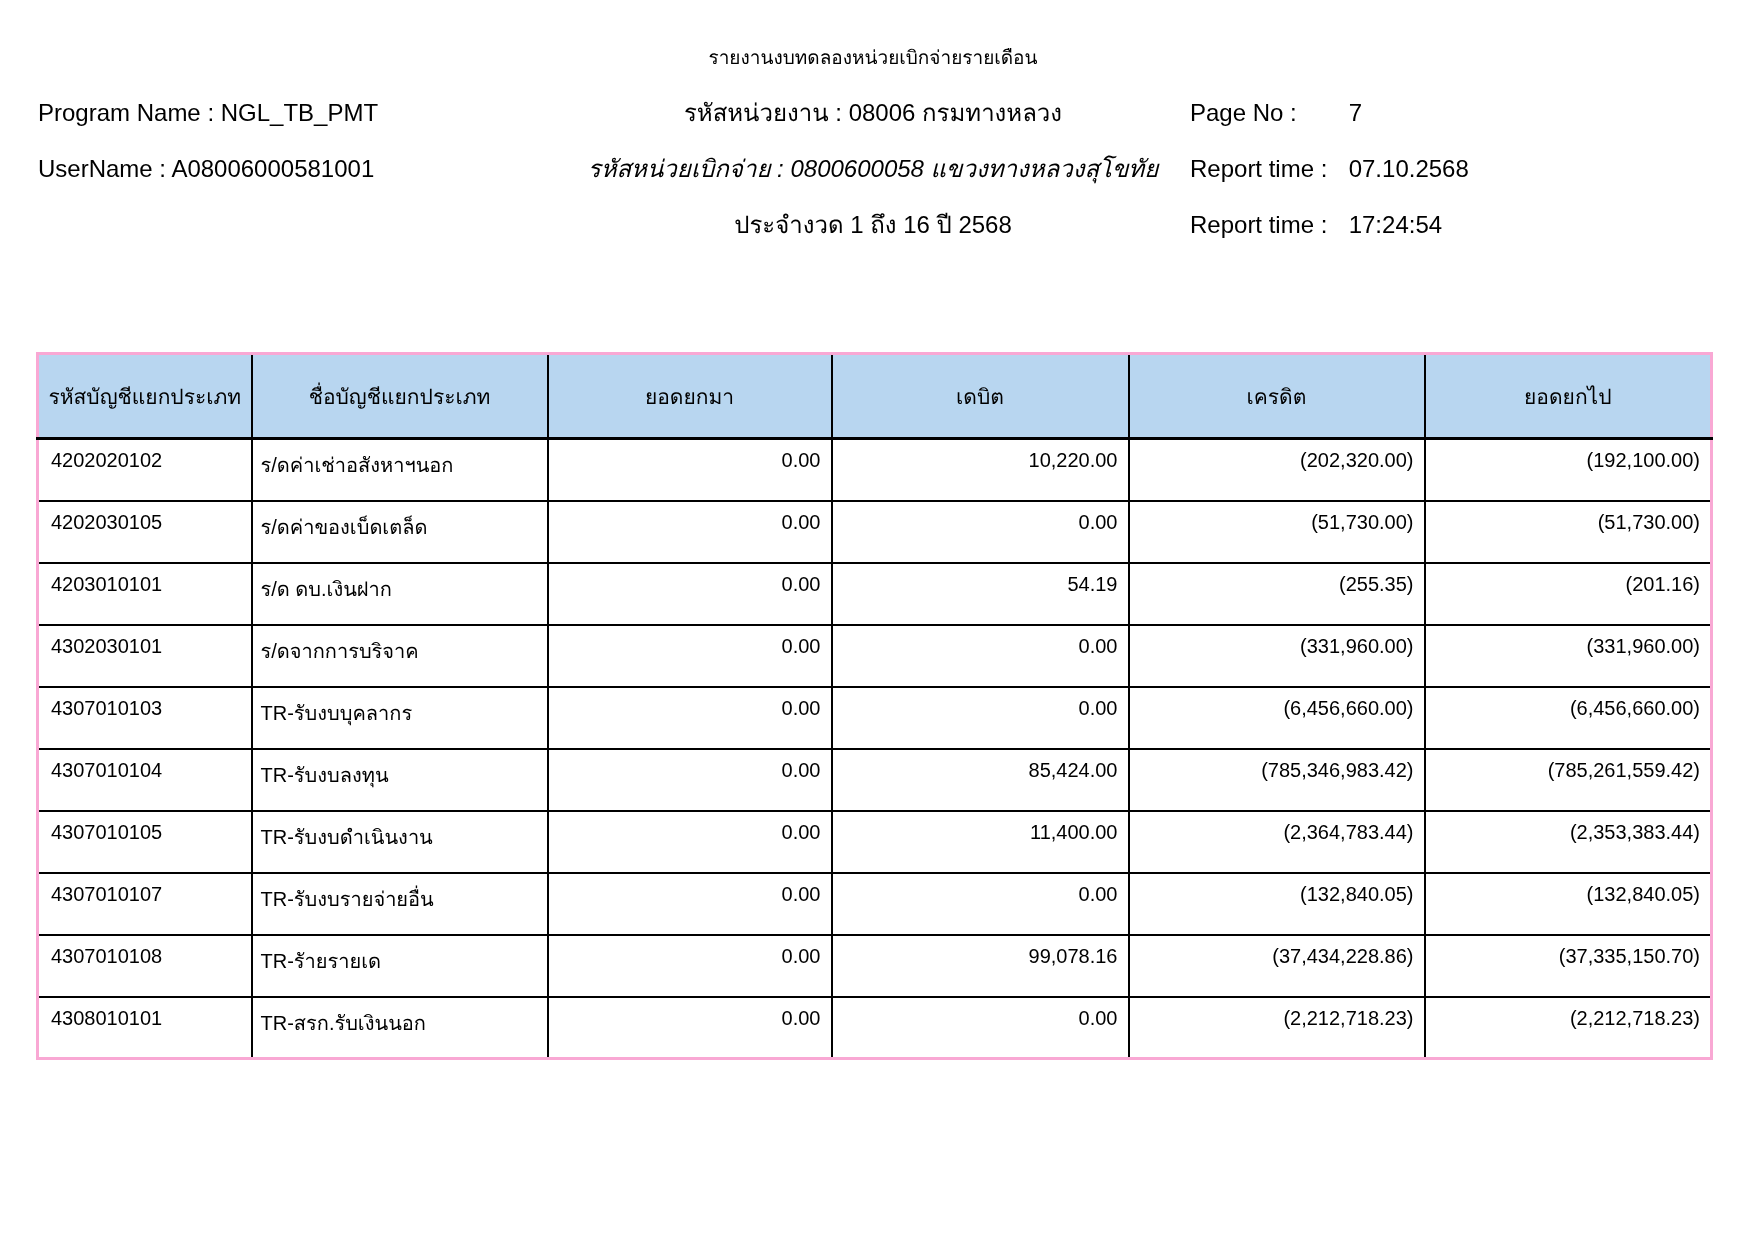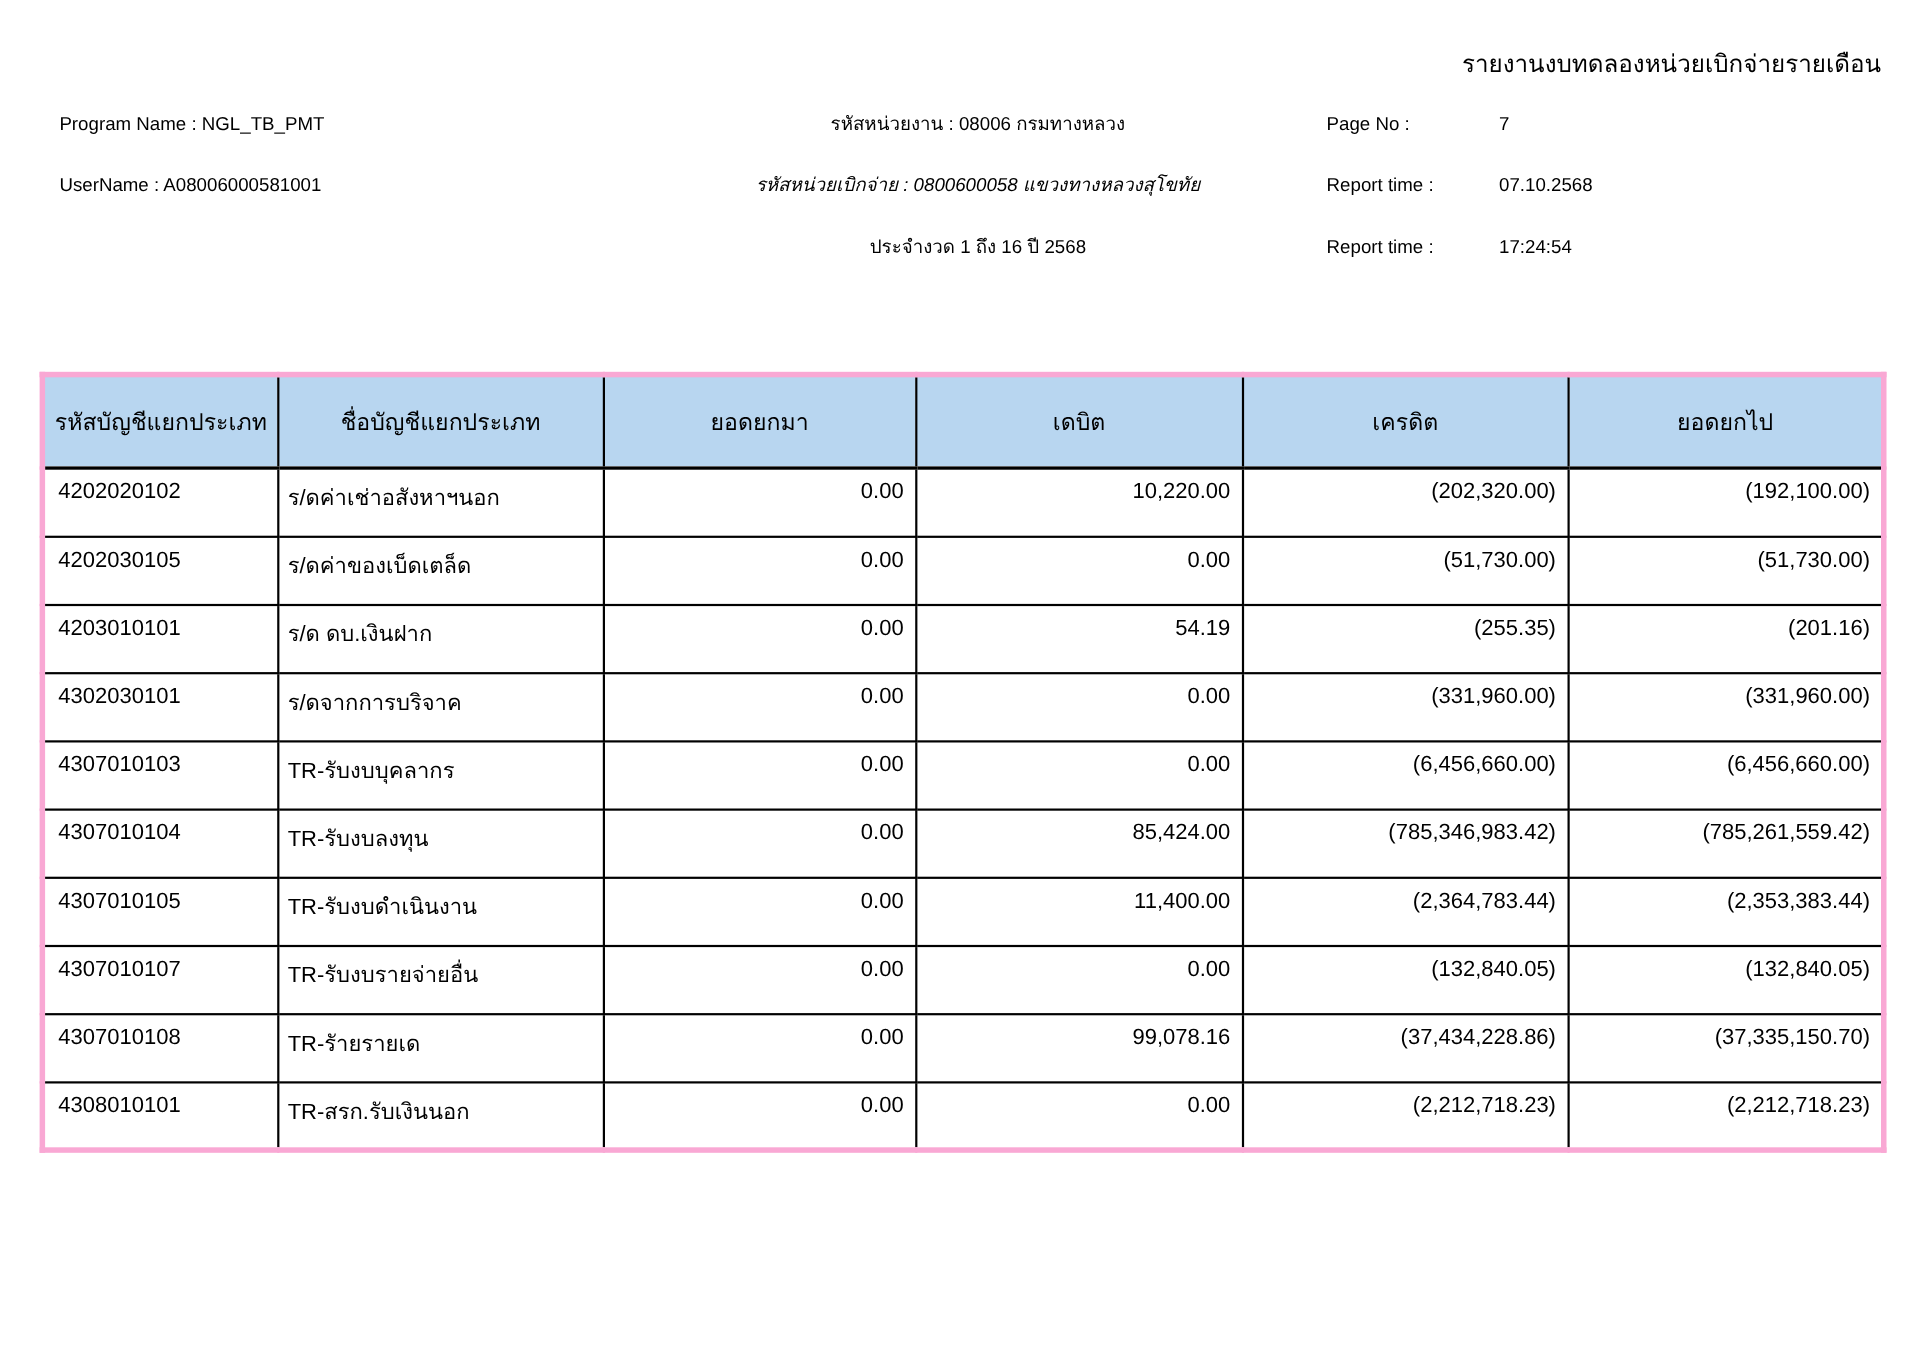--- a/index.html
+++ b/index.html
@@ -6,36 +6,36 @@
   html, body {
     width: 1755px;
     height: 1240px;
     background: #ffffff;
     color: #000000;
     font-family: "Liberation Sans", "DejaVu Sans", sans-serif;
     overflow: hidden;
     position: relative;
   }
   .abs { position: absolute; white-space: nowrap; }
-  .hline { font-size: 17px; line-height: 26px; margin-left: 16px; }
-  .title-line { font-size: 22px; line-height: 28px; width: 1674px; left: 36px; text-align: right; }
+  .hline { font-size: 24px; line-height: 26px; }
+  .title-line { font-size: 19px; line-height: 28px; width: 1674px; left: 36px; text-align: center; }
   .center-line { width: 1674px; left: 36px; text-align: center; }
   .left-col { left: 38px; }
   .right-col { left: 1190px; }
   .rlabel { display: inline-block; width: 152px; }
   .rvalue { display: inline-block; }
 
   table.tb {
     position: absolute;
     left: 36px;
-    top: 338px;
+    top: 352px;
     width: 1674px;
     border-collapse: collapse;
     table-layout: fixed;
-    border: 5px solid #f9a8d4;
+    border: 3px solid #f9a8d4;
   }
   table.tb th, table.tb td {
     border: 2px solid #000000;
     overflow: hidden;
   }
   table.tb thead th {
     background: #b8d6f0;
     height: 85px;
     font-size: 21px;
     font-weight: normal;

